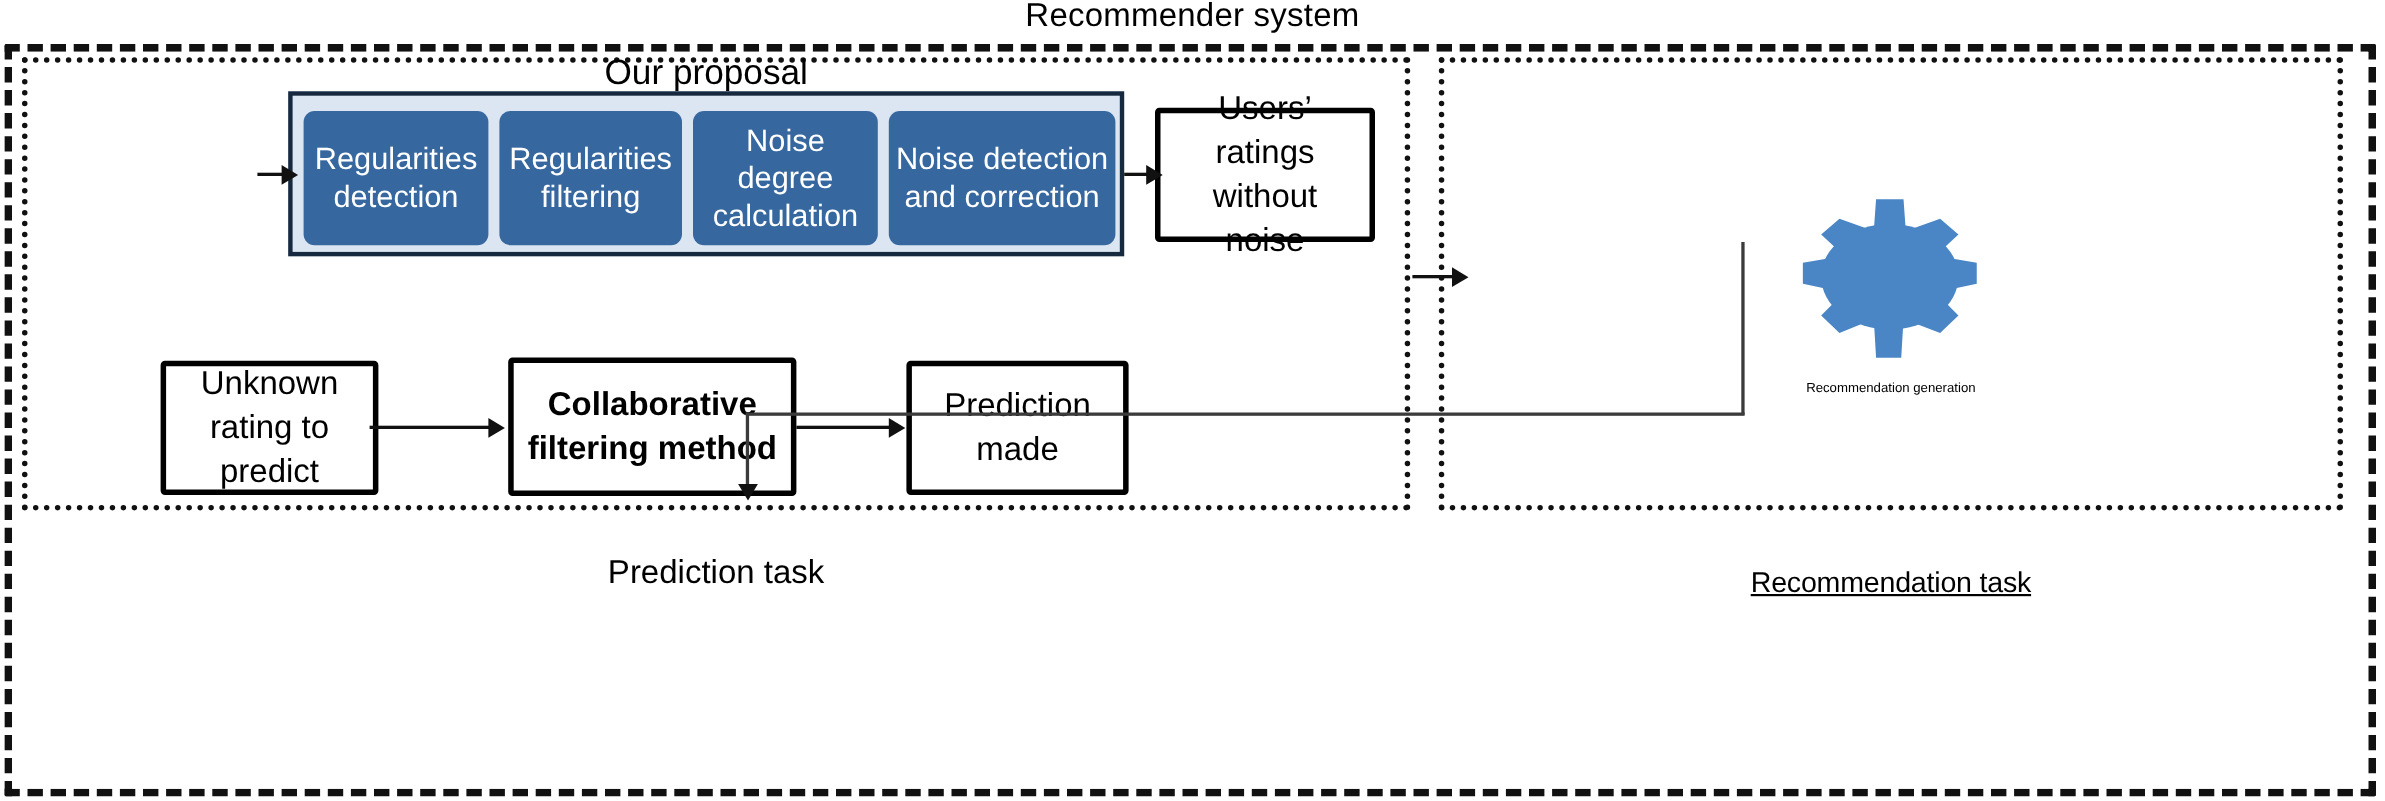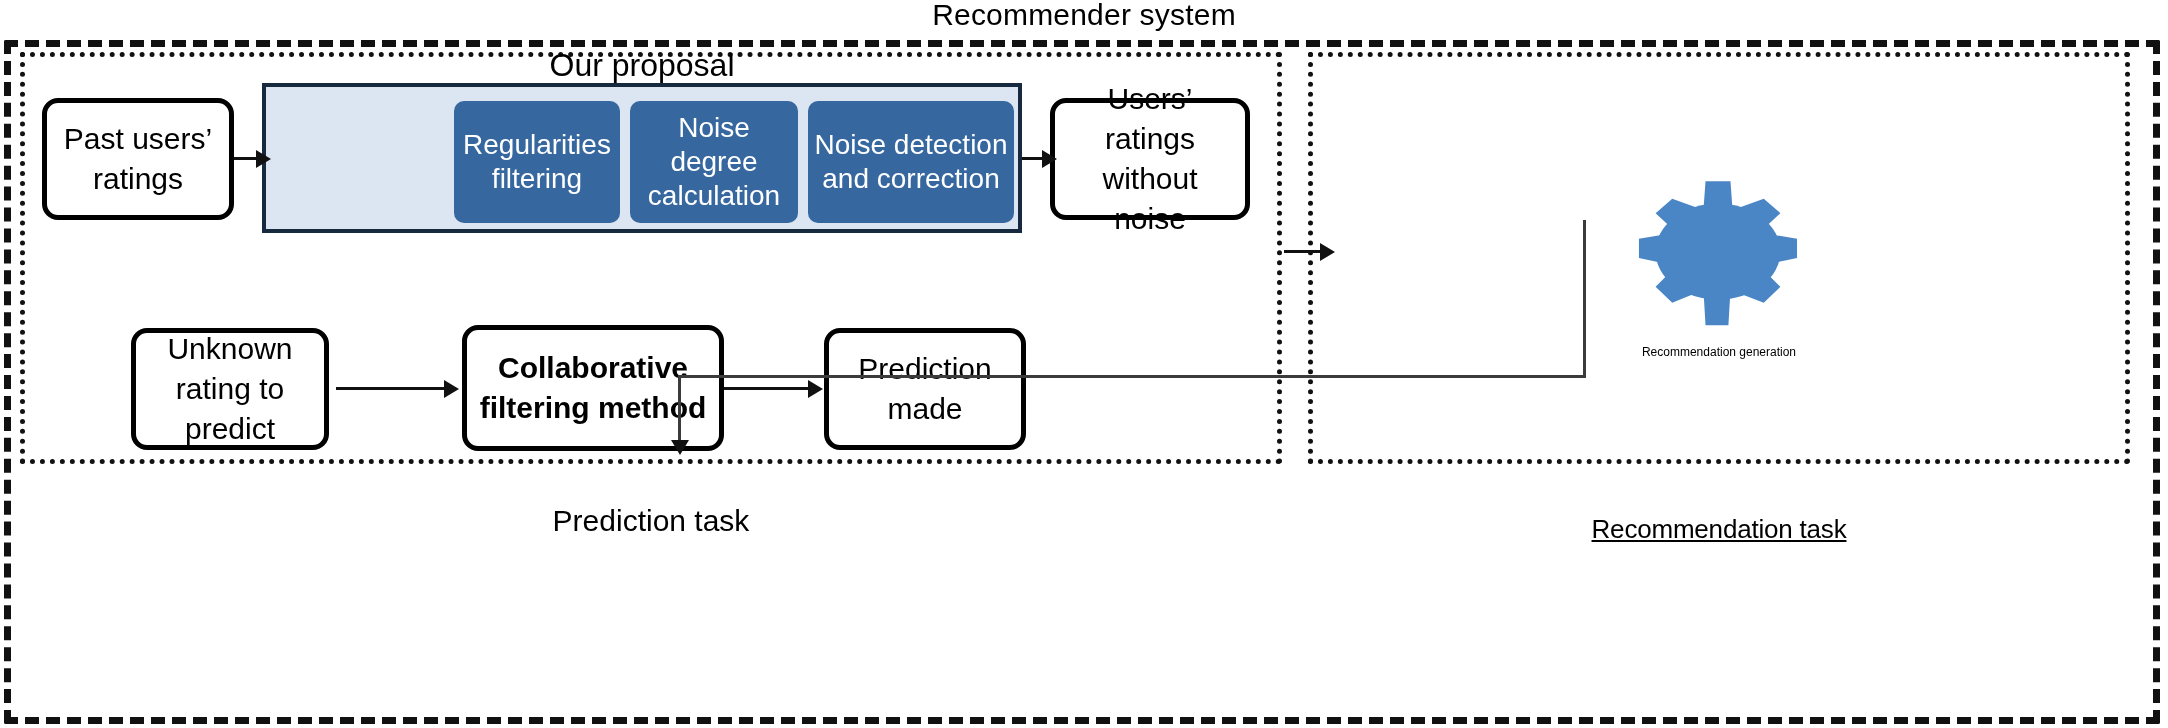--- a/index.html
+++ b/index.html
@@ -25,29 +25,29 @@
   .frame-caption{position:absolute;text-align:center;font-size:30px;line-height:34px;white-space:nowrap;margin-top:34px;}
   #pred-caption{left:20px;top:470px;width:1262px;}
   #rec-caption{left:1308px;top:478px;width:822px;font-size:26px;letter-spacing:-0.2px;text-decoration:underline;}
 
   .sub-title{position:absolute;text-align:center;font-size:32px;line-height:34px;white-space:nowrap;}
   #proposal-title{left:262px;top:48px;width:760px;}
 
   
   .node{
     position:absolute;box-sizing:border-box;background:#fff;
-    border:5px solid #000;border-radius:16px;
+    border:5px solid #000;border-radius:4px;
     display:flex;align-items:center;justify-content:center;text-align:center;
     font-size:30px;line-height:40px;padding:4px 10px;
   }
   .node.bold{font-weight:bold;}
 
   #node-past{left:42px;top:98px;width:192px;height:122px;}
   #node-clean{left:1050px;top:98px;width:200px;height:122px;}
-  #node-unknown{left:131px;top:328px;width:198px;height:122px;}
+  #node-unknown{left:146px;top:328px;width:198px;height:122px;}
   #node-cf{left:462px;top:325px;width:262px;height:126px;}
   #node-made{left:824px;top:328px;width:202px;height:122px;}
 
   
   #blue-panel{
     position:absolute;left:262px;top:83px;width:760px;height:150px;
     background:#dce6f2;border:4px solid #17293f;box-sizing:border-box;
   }
   .bluebox{
     position:absolute;box-sizing:border-box;background:#36679f;
@@ -104,26 +104,26 @@
 
   <div class="dotted-frame" id="pred-frame"></div>
   <div class="dotted-frame" id="rec-frame"></div>
 
   <div class="frame-caption" id="pred-caption">Prediction task</div>
   <div class="frame-caption" id="rec-caption">Recommendation task</div>
 
   <div class="sub-title" id="proposal-title">Our proposal</div>
 
   <div id="blue-panel">
+    <div class="bluebox" id="bb-0">Regularities detection</div>
     <div class="bluebox" id="bb-1">Regularities filtering</div>
     <div class="bluebox" id="bb-2">Noise degree calculation</div>
     <div class="bluebox" id="bb-3">Noise detection and correction</div>
   </div>
 
-  <div class="node" id="node-past">Past users’ ratings</div>
   <div class="node" id="node-clean">Users’ ratings without noise</div>
   <div class="node" id="node-unknown">Unknown rating to predict</div>
   <div class="node bold" id="node-cf">Collaborative filtering method</div>
   <div class="node" id="node-made">Prediction made</div>
 
   <div class="line dark" id="a1-line"></div>
   <div class="arrowhead ah-right" id="a1-head"></div>
 
   <div class="line dark" id="a2-line"></div>
   <div class="arrowhead ah-right" id="a2-head"></div>

